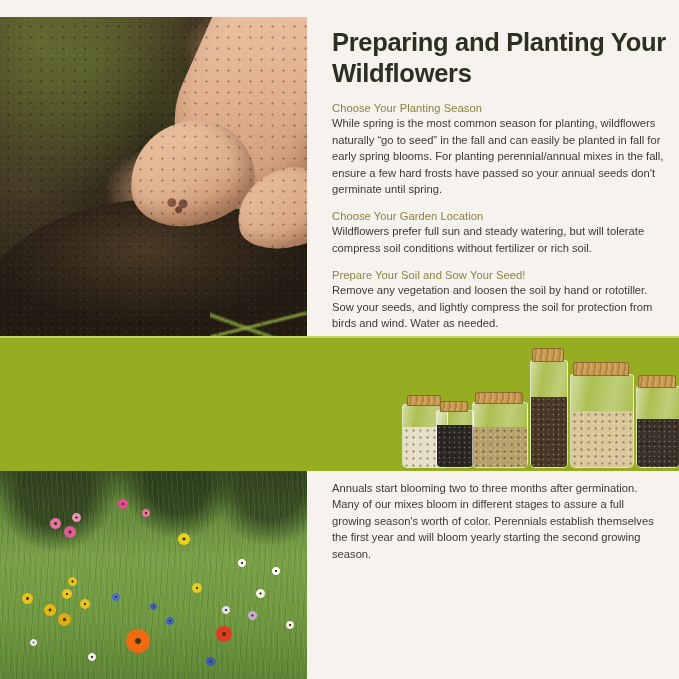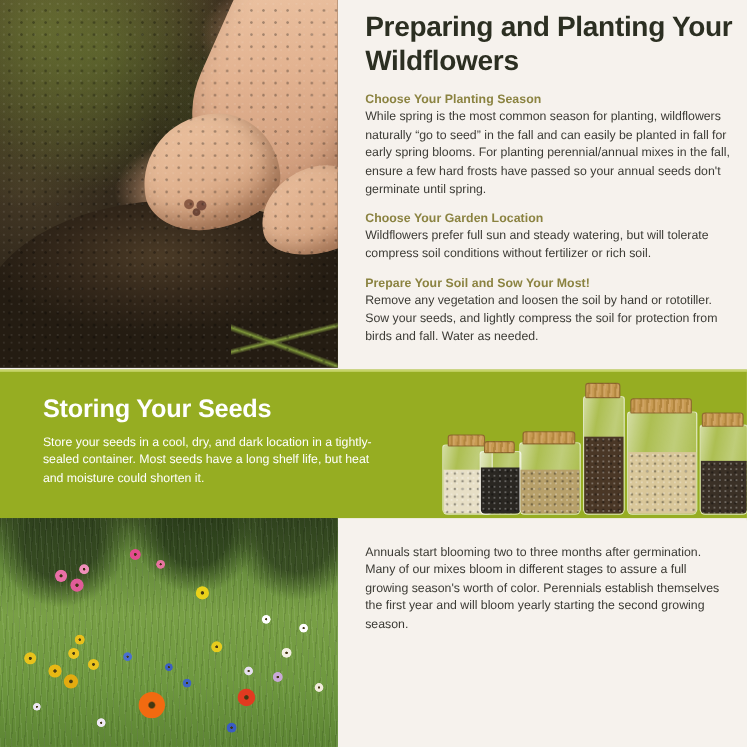--- a/index.html
+++ b/index.html
@@ -15,21 +15,21 @@
     width: 679px;
     height: 679px;
     overflow: hidden;
     background: #f6f2ed;
   }
 
   
   .panel { position: absolute; overflow: hidden; }
 
   
-  #sec-planting { left: 0; top: 0; width: 679px; height: 336px; background: #f6f2ed; }
+  #sec-planting { left: 0; top: 17px; width: 679px; height: 336px; background: #f6f2ed; }
 
   #photo-soil {
     left: 0; top: 0; width: 307px; height: 334px;
     background:
       radial-gradient(ellipse 120px 70px at 62% 52%, rgba(232,188,152,0.95) 0%, rgba(210,160,124,0.75) 38%, rgba(120,85,58,0.0) 72%),
       radial-gradient(ellipse 70px 45px at 92% 60%, rgba(226,180,145,0.9) 0%, rgba(198,150,116,0.5) 45%, rgba(90,64,44,0) 80%),
       radial-gradient(ellipse 90px 60px at 84% 10%, rgba(233,191,157,0.92) 0%, rgba(190,142,108,0.5) 50%, rgba(80,58,40,0) 85%),
       radial-gradient(circle at 12% 8%, rgba(126,140,60,0.55) 0%, rgba(60,52,32,0) 40%),
       radial-gradient(circle at 30% 14%, rgba(108,126,52,0.45) 0%, rgba(60,52,32,0) 35%),
       radial-gradient(circle at 78% 36%, rgba(120,150,60,0.45) 0%, rgba(60,52,32,0) 30%),
@@ -99,21 +99,21 @@
     margin: 0;
     font-size: 25.5px;
     line-height: 1.22;
     font-weight: bold;
     letter-spacing: -0.3px;
     color: #2c2f22;
   }
   .subhead {
     margin: 13px 0 1px 0;
     font-size: 11.2px;
-    font-weight: bold;
+    font-weight: normal;
     color: #8b8341;
     letter-spacing: .05px;
   }
   .body-p {
     margin: 0;
     font-size: 11.2px;
     line-height: 1.47;
     color: #3b3a34;
   }
 
@@ -197,30 +197,26 @@
 
     <div class="panel" id="planting-text">
       <h1 class="h-big">Preparing and Planting Your Wildflowers</h1>
 
       <h2 class="subhead">Choose Your Planting Season</h2>
       <p class="body-p">While spring is the most common season for planting, wildflowers naturally “go to seed” in the fall and can easily be planted in fall for early spring blooms. For planting perennial/annual mixes in the fall, ensure a few hard frosts have passed so your annual seeds don't germinate until spring.</p>
 
       <h2 class="subhead">Choose Your Garden Location</h2>
       <p class="body-p">Wildflowers prefer full sun and steady watering, but will tolerate compress soil conditions without fertilizer or rich soil.</p>
 
-      <h2 class="subhead">Prepare Your Soil and Sow Your Most!</h2>
-      <p class="body-p">Remove any vegetation and loosen the soil by hand or rototiller. Sow your seeds, and lightly compress the soil for protection from birds and fall. Water as needed.</p>
+      <h2 class="subhead">Prepare Your Soil and Sow Your Seed!</h2>
+      <p class="body-p">Remove any vegetation and loosen the soil by hand or rototiller. Sow your seeds, and lightly compress the soil for protection from birds and wind. Water as needed.</p>
     </div>
   </section>
 
   <section class="panel" id="sec-storing">
-    <div id="storing-text">
-      <h2 class="h-green">Storing Your Seeds</h2>
-      <p class="body-green">Store your seeds in a cool, dry, and dark location in a tightly-sealed container. Most seeds have a long shelf life, but heat and moisture could shorten it.</p>
-    </div>
     <div id="photo-jars">
         <div class="jar" style="left: 12px; width: 44px; height: 71px;">
           <div class="glass" style="height: 62px;">
             <div class="fill" style="height: 40px; background: radial-gradient(circle, rgba(255, 255, 255, 0.28) 0.6px, rgba(0, 0, 0, 0) 1.2px) 0% 0% / 5px 5px, radial-gradient(circle, rgba(0, 0, 0, 0.35) 0.8px, rgba(0, 0, 0, 0) 1.5px) 0% 0% / 7px 7px rgb(231, 223, 198);"></div>
           </div>
           <div class="cork" style="width: 32px; height: 9px; bottom: 62px;"></div>
         </div>
         <div class="jar" style="left: 46px; width: 36px; height: 65px;">
           <div class="glass" style="height: 56px;">
             <div class="fill" style="height: 42px; background: radial-gradient(circle, rgba(255, 255, 255, 0.28) 0.6px, rgba(0, 0, 0, 0) 1.2px) 0% 0% / 5px 5px, radial-gradient(circle, rgba(0, 0, 0, 0.35) 0.8px, rgba(0, 0, 0, 0) 1.5px) 0% 0% / 7px 7px rgb(42, 39, 34);"></div>
@@ -280,17 +276,17 @@
         <div class="flower" style="left: 256px; top: 118px; width: 9px; height: 9px; background: radial-gradient(circle, rgba(60, 40, 10, 0.85) 0px, rgba(60, 40, 10, 0.85) 14%, rgb(244, 240, 228) 22%, rgb(244, 240, 228) 70%, rgba(255, 255, 255, 0) 78%);"></div>
         <div class="flower" style="left: 272px; top: 96px; width: 8px; height: 8px; background: radial-gradient(circle, rgba(60, 40, 10, 0.85) 0px, rgba(60, 40, 10, 0.85) 14%, rgb(255, 255, 255) 22%, rgb(255, 255, 255) 70%, rgba(255, 255, 255, 0) 78%);"></div>
         <div class="flower" style="left: 248px; top: 140px; width: 9px; height: 9px; background: radial-gradient(circle, rgba(60, 40, 10, 0.85) 0px, rgba(60, 40, 10, 0.85) 14%, rgb(201, 168, 216) 22%, rgb(201, 168, 216) 70%, rgba(255, 255, 255, 0) 78%);"></div>
         <div class="flower" style="left: 286px; top: 150px; width: 8px; height: 8px; background: radial-gradient(circle, rgba(60, 40, 10, 0.85) 0px, rgba(60, 40, 10, 0.85) 14%, rgb(242, 234, 221) 22%, rgb(242, 234, 221) 70%, rgba(255, 255, 255, 0) 78%);"></div>
         <div class="flower" style="left: 222px; top: 135px; width: 8px; height: 8px; background: radial-gradient(circle, rgba(60, 40, 10, 0.85) 0px, rgba(60, 40, 10, 0.85) 14%, rgb(230, 223, 240) 22%, rgb(230, 223, 240) 70%, rgba(255, 255, 255, 0) 78%);"></div>
         <div class="flower" style="left: 30px; top: 168px; width: 7px; height: 7px; background: radial-gradient(circle, rgba(60, 40, 10, 0.85) 0px, rgba(60, 40, 10, 0.85) 14%, rgb(236, 230, 242) 22%, rgb(236, 230, 242) 70%, rgba(255, 255, 255, 0) 78%);"></div>
         <div class="flower" style="left: 88px; top: 182px; width: 8px; height: 8px; background: radial-gradient(circle, rgba(60, 40, 10, 0.85) 0px, rgba(60, 40, 10, 0.85) 14%, rgb(240, 232, 244) 22%, rgb(240, 232, 244) 70%, rgba(255, 255, 255, 0) 78%);"></div>
       </div>
 
     <div class="panel" id="expect-text">
-      <p class="body-p" style="margin-top:14px">Annuals start blooming two to three months after germination. Many of our mixes bloom in different stages to assure a full growing season's worth of color. Perennials establish themselves the first year and will bloom yearly starting the second growing season.</p>
+      <p class="body-p" style="">Annuals start blooming two to three months after germination. Many of our mixes bloom in different stages to assure a full growing season's worth of color. Perennials establish themselves the first year and will bloom yearly starting the second growing season.</p>
     </div>
   </section>
 
 </div>
 
 </body></html>

